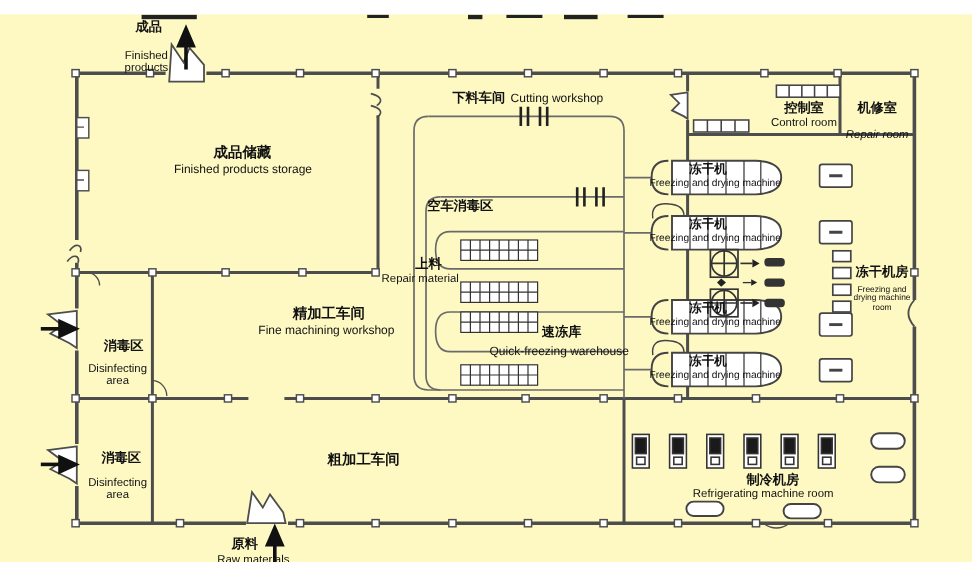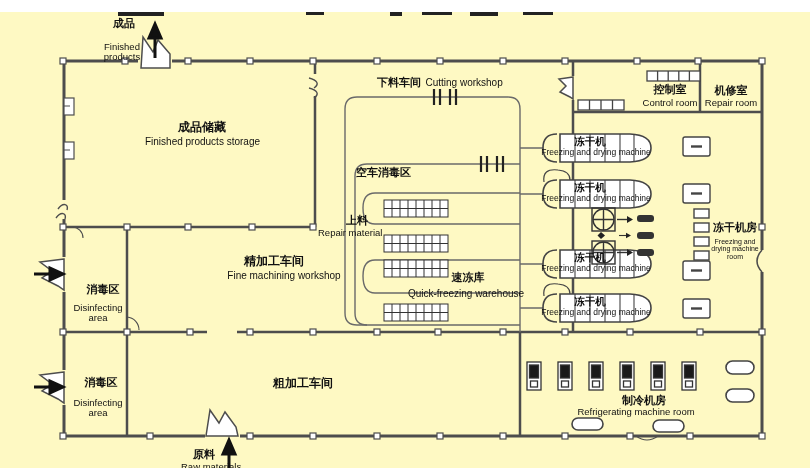--- a/index.html
+++ b/index.html
@@ -303,33 +303,33 @@
 <div class="lbl en-sm ctr wrap" style="left:96px;top:30px;width:52px;">Finished products</div>
 
 <div class="lbl zh-lg ctr" style="left:158px;top:109px;width:88px;">成品储藏</div>
 <div class="lbl" style="left:377px;top:61px;">
   <span class="zh">下料车间</span>
   <span class="en">Cutting workshop</span>
 </div>
 
 <div class="lbl en ctr" style="left:125px;top:125px;width:155px;">Finished products storage</div>
 
-<div class="lbl zh ctr" style="left:641px;top:73px;width:58px;font-family:Liberation Mono, monospace;">控制室</div>
+<div class="lbl zh ctr" style="left:641px;top:73px;width:58px;">控制室</div>
 <div class="lbl en-sm ctr" style="left:633px;top:86px;width:74px;">Control room</div>
 
 <div class="lbl zh ctr" style="left:704px;top:73px;width:54px;">机修室</div>
-<div class="lbl en-sm ctr" style="left:699px;top:86px;width:64px;">Repair room</div>
+<div class="lbl en-sm ctr" style="left:699px;top:96px;width:64px;font-style:italic;">Repair room</div>
 
 <div class="lbl zh" style="left:356px;top:155px;">空车消毒区</div>
 
 <div class="lbl zh" style="left:346px;top:203px;">上料</div>
 <div class="lbl en-sm ctr" style="left:318px;top:216px;width:64px;">Repair material</div>
 
 <div class="lbl zh-lg ctr" style="left:230px;top:243px;width:88px;">精加工车间</div>
-<div class="lbl en ctr" style="left:204px;top:259px;width:160px;">Fine machining workshop</div>
+<div class="lbl en ctr" style="left:192px;top:259px;width:160px;">Fine machining workshop</div>
 
 <div class="lbl zh ctr" style="left:441px;top:260px;width:54px;">速冻库</div>
 <div class="lbl en ctr" style="left:398px;top:277px;width:136px;">Quick-freezing warehouse</div>
 
 <div class="lbl zh ctr" style="left:79px;top:272px;width:48px;">消毒区</div>
 <div class="lbl en-sm ctr" style="left:67px;top:291px;width:62px;">
   <div>Disinfecting</div>
   <div>area</div>
 </div>
 

